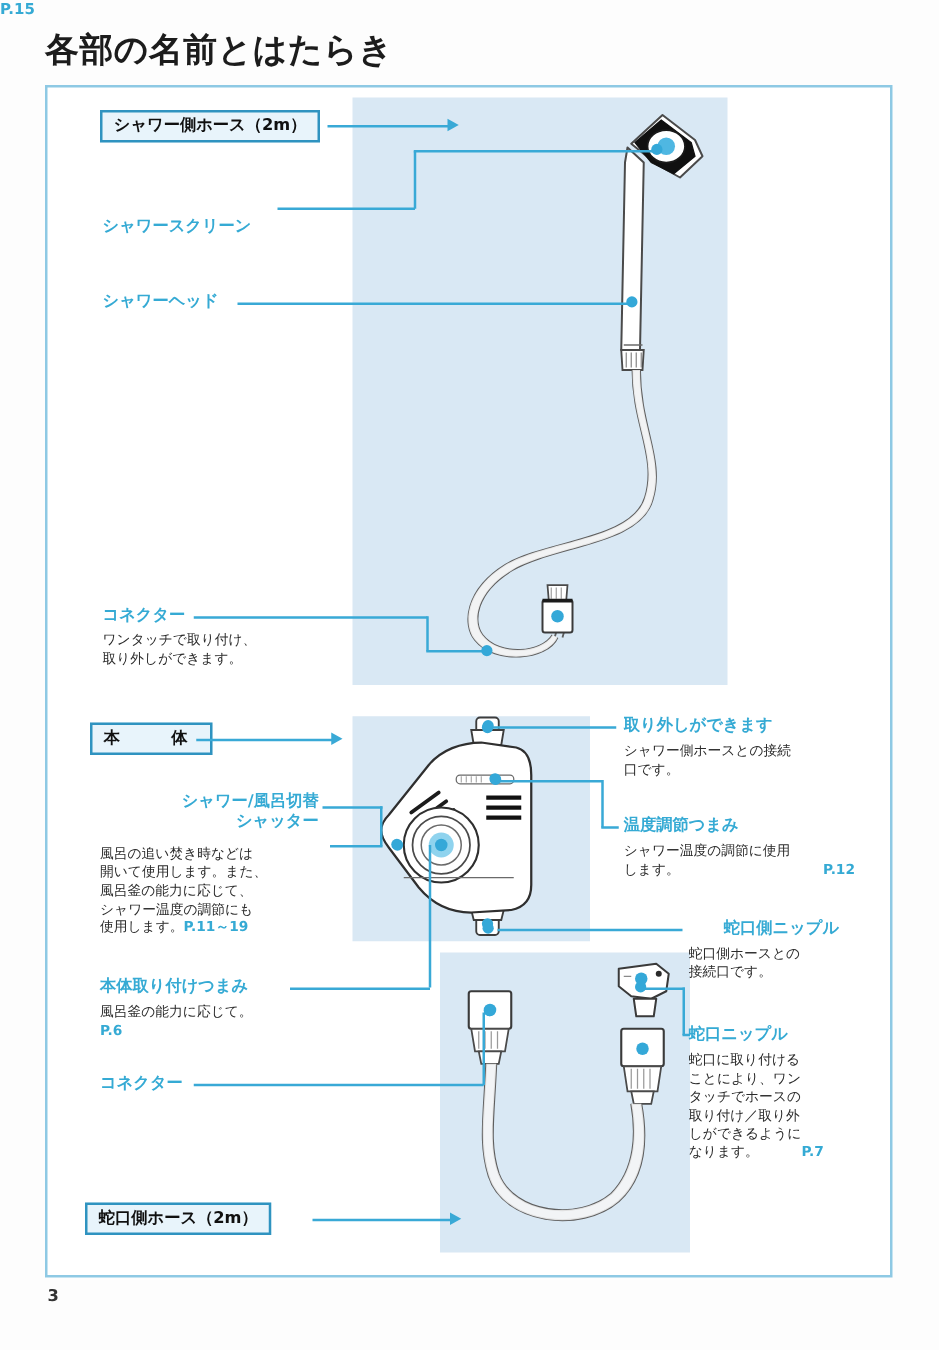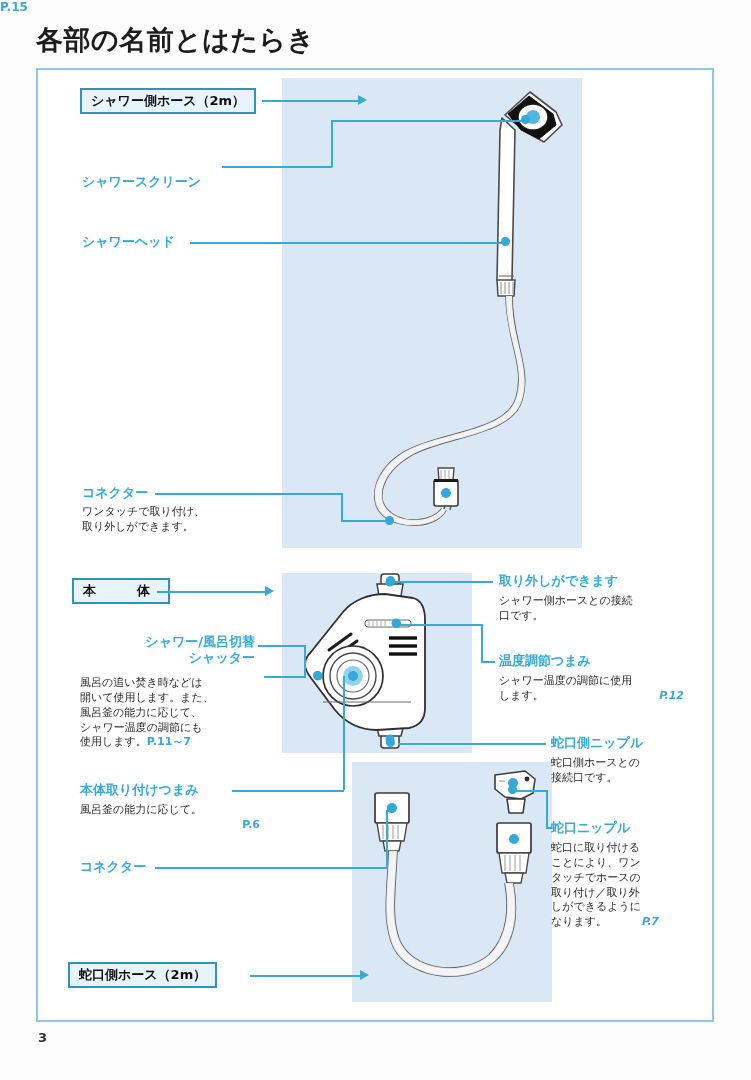--- a/index.html
+++ b/index.html
@@ -86,21 +86,21 @@
   #body-shutter{left:80px;top:676px;width:180px;}
   #lab-knob{left:80px;top:782px;}
   #body-knob{left:80px;top:803px;width:180px;}
   #lab-conn2{left:80px;top:859px;}
 
   
   #lab-nipple-s{left:499px;top:573px;}
   #body-nipple-s{left:499px;top:594px;width:180px;}
   #lab-temp{left:499px;top:653px;}
   #body-temp{left:499px;top:674px;width:185px;}
-  #lab-nipple-t{left:551px;top:735px;text-align:right;}
+  #lab-nipple-t{left:579px;top:735px;text-align:right;}
   #body-nipple-t{left:551px;top:756px;width:120px;}
   #lab-nipple-n{left:551px;top:820px;}
   #body-nipple-n{left:551px;top:841px;width:108px;}
 
   
   .ln{position:absolute;background:#39a9d6;}
   .lnh{height:1.6px;}
   .lnv{width:1.6px;}
   .arrow{
     position:absolute;width:0;height:0;
@@ -341,42 +341,42 @@
 取り外しができます。</div>
 
   <div class="clabel" id="lab-shutter">
     <div>シャワー/風呂切替</div>
     <div>シャッター</div>
   </div>
   <div class="cbody" id="body-shutter"><span>風呂の追い焚き時などは
 開いて使用します。また、
 風呂釜の能力に応じて、
 シャワー温度の調節にも
-使用します。</span><span class="pref">P.11～7</span></div>
+使用します。</span><span class="pref">P.11～19</span></div>
 
   <div class="clabel" id="lab-knob">本体取り付けつまみ</div>
-  <div class="cbody" id="body-knob"><span>風呂釜の能力に応じて。</span><br><span class="pref" style="display:block;text-align:right;">P.6</span></div>
+  <div class="cbody" id="body-knob"><span>風呂釜の能力に応じて。</span><br><span class="pref" style="display:block;">P.6</span></div>
 
   <div class="clabel" id="lab-conn2">コネクター</div>
 
   <div class="clabel" id="lab-nipple-s">取り外しができます</div>
   <div class="cbody" id="body-nipple-s">シャワー側ホースとの接続
 口です。</div>
 
   <div class="clabel" id="lab-temp">温度調節つまみ</div>
   <div class="cbody" id="body-temp"><span>シャワー温度の調節に使用
-します。</span><span class="pref" style="float:right;font-style:italic;">P.12</span></div>
+します。</span><span class="pref" style="float:right;">P.12</span></div>
 
   <div class="clabel" id="lab-nipple-t">蛇口側ニップル</div>
   <div class="cbody" id="body-nipple-t">蛇口側ホースとの
 接続口です。</div>
 
   <div class="clabel" id="lab-nipple-n">蛇口ニップル</div>
   <div class="cbody" id="body-nipple-n"><span>蛇口に取り付ける
 ことにより、ワン
 タッチでホースの
 取り付け／取り外
 しができるように
-なります。</span><span class="pref" style="float:right;font-style:italic;">P.7</span></div>
+なります。</span><span class="pref" style="float:right;">P.7</span></div>
 
   <div id="pageno">3</div>
 
 </div>
 
 </body></html>

